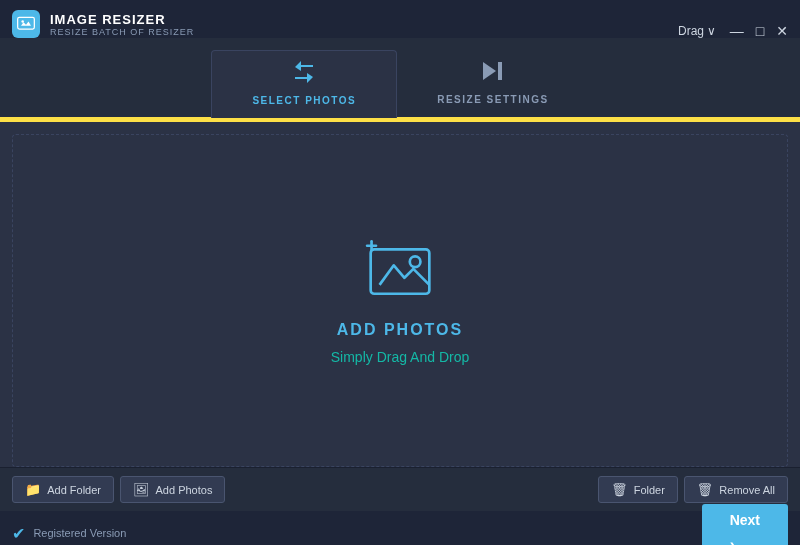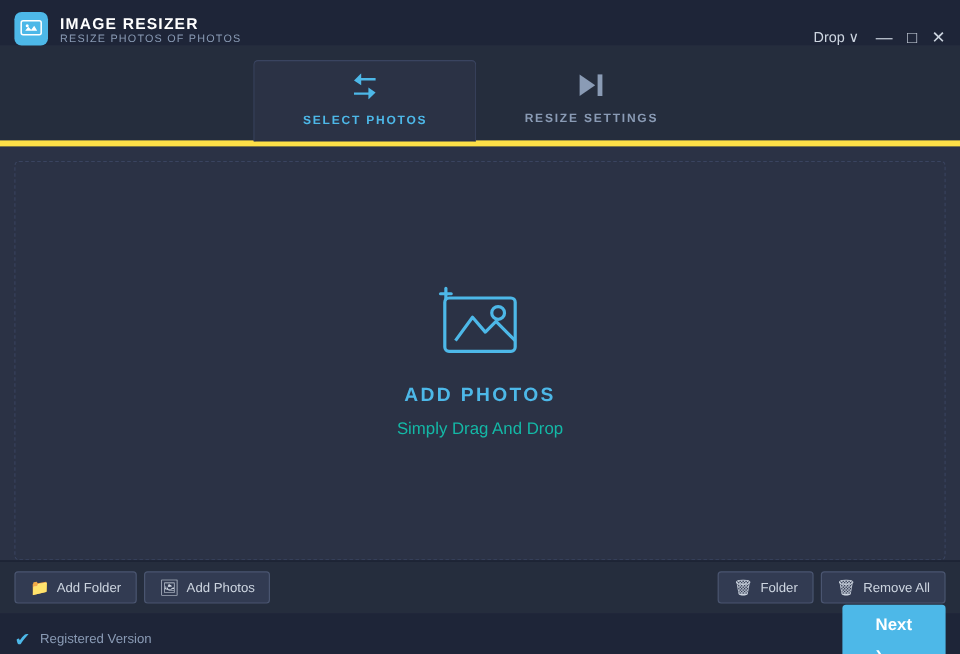--- a/index.html
+++ b/index.html
@@ -241,26 +241,26 @@
   <div class="title-bar-left">
     <div class="app-icon">
       <svg viewBox="0 0 24 24" fill="white">
         <rect x="2" y="4" width="20" height="14" rx="2" fill="none" stroke="white" stroke-width="1.5"></rect>
         <path d="M6 14 L9 10 L12 13 L15 9 L18 14Z" fill="white"></path>
         <circle cx="8" cy="9" r="1.5" fill="white"></circle>
       </svg>
     </div>
     <div class="title-text">
       <span class="app-name">IMAGE RESIZER</span>
-      <span class="app-subtitle">RESIZE PHOTOS OF PHOTOS</span>
+      <span class="app-subtitle">RESIZE BATCH OF RESIZER</span>
     </div>
   </div>
   <div class="title-bar-right">
     <div class="help-btn">
-      <span>Drop</span>
+      <span>Drag</span>
       <span>∨</span>
     </div>
     <div class="win-controls">
       <span class="win-control">—</span>
       <span class="win-control">□</span>
       <span class="win-control close">✕</span>
     </div>
   </div>
 </div>
 

